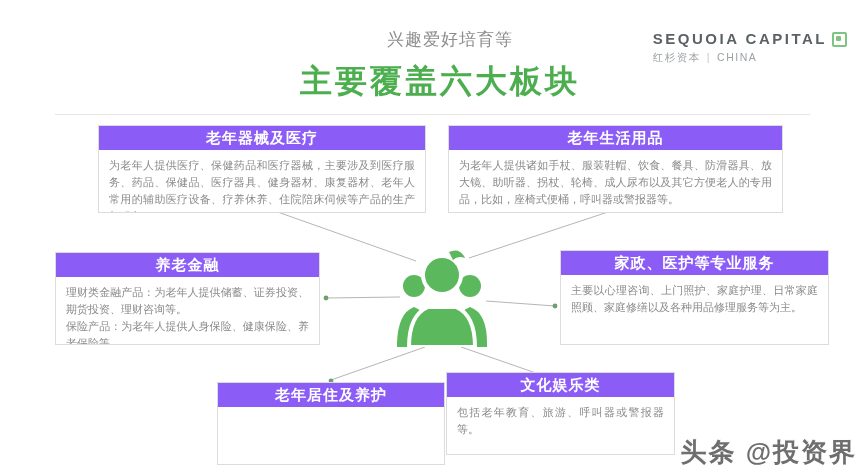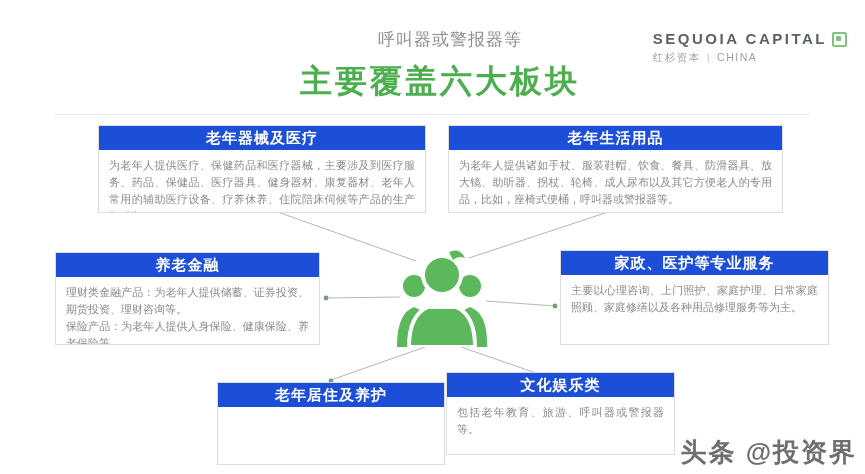--- a/index.html
+++ b/index.html
@@ -27,21 +27,21 @@
   .logo-mark::after {
     content:""; position:absolute; left:2px; top:2px; width:5px; height:5px;
     background:#7cc47f; border-radius:1px;
   }
   .logo-sub { margin-top:4px; font-size:10.5px; color:#9ba1a4; letter-spacing:1.5px; display:flex; align-items:flex-start; }
   .logo-sub .sep { margin:0 6px; color:#c2c6c8; }
   .divider { position:absolute; left:55px; top:114px; width:755px; height:1px; background:#e6e6e6; }
 
   .box { position:absolute; background:#ffffff; border:1px solid #dcdcdc; overflow:hidden; }
   .box-header {
-    background:#1d4ed8; color:#ffffff; font-weight:bold; font-size:15px;
+    background:#8b5cf6; color:#ffffff; font-weight:bold; font-size:15px;
     text-align:center; line-height:24px; height:24px; letter-spacing:1px;
   }
   .box-body {
     padding:7px 10px; color:#8a8a8a; font-size:11px; line-height:1.55;
     white-space:pre-line; text-align:justify;
   }
   #box-0 { left:98px;  top:125px; width:326px; height:86px; }
   #box-1 { left:448px; top:125px; width:333px; height:86px; }
   #box-2 { left:55px;  top:252px; width:263px; height:91px; }
   #box-3 { left:560px; top:250px; width:267px; height:93px; }
@@ -55,21 +55,21 @@
     position:absolute; right:8px; bottom:4px; font-size:26px; font-weight:bold;
     color:#6e6e6e; letter-spacing:2px;
     text-shadow:2px 2px 0 #ffffff, -1px -1px 0 #fdfdfd, 1px -1px 0 #f4f4f4;
   }
 </style>
 </head>
 <body>
 
 <div class="stage">
 
-  <div class="subtitle">呼叫器或警报器等</div>
+  <div class="subtitle">兴趣爱好培育等</div>
   <div class="main-title">主要覆盖六大板块</div>
 
   <div class="logo">
     <div class="logo-top">
       <span class="logo-name">SEQUOIA CAPITAL</span>
       <span class="logo-mark"></span>
     </div>
     <div class="logo-sub">
       <span>红杉资本</span>
       <span class="sep">|</span>

